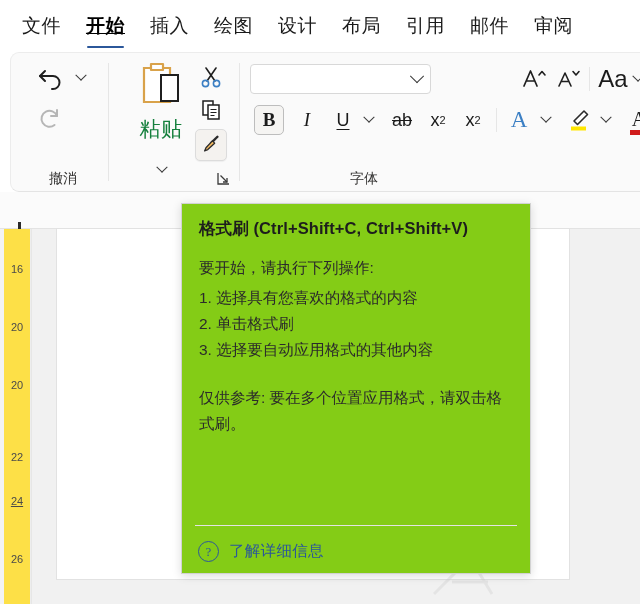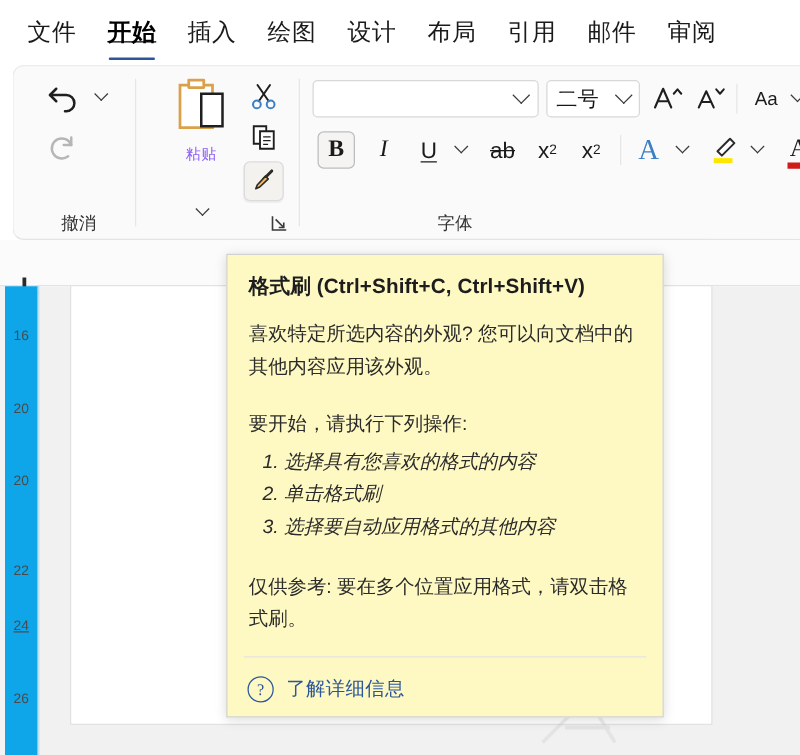--- a/index.html
+++ b/index.html
@@ -114,22 +114,22 @@
     position: absolute;
     left: 12px; top: 6px;
     width: 78px; height: 104px;
     display: flex;
     flex-direction: column;
     align-items: center;
     border-radius: 4px;
     cursor: default;
   }
   .paste-label {
-    font-size: 12px;
-    color: #8b5cf6;
+    font-size: 21px;
+    color: #15803d;
     margin-top: 4px;
     letter-spacing: 0.5px;
   }
   .mini-btn {
     position: absolute;
     width: 30px; height: 30px;
     display: flex; align-items: center; justify-content: center;
     border-radius: 5px;
     cursor: default;
   }
@@ -214,21 +214,21 @@
     position: absolute;
     left: 18px; top: 222px;
     width: 11px; height: 11px;
     border-left: 3px solid #2b2b2b;
     border-bottom: 3px solid #2b2b2b;
   }
   .vruler {
     position: absolute;
     left: 4px; top: 229px;
     width: 26px; height: 375px;
-    background: #0ea5e9;
+    background: #fde047;
     border-right: 1px solid #ededed;
   }
   .rmark {
     position: absolute;
     left: 0; width: 26px;
     text-align: center;
     font-size: 11px;
     color: #4a4a4a;
     white-space: nowrap;
   }
@@ -257,21 +257,21 @@
     width: 120px; height: 46px;
     opacity: .30;
     pointer-events: none;
   }
 
   
   .tooltip {
     position: absolute;
     left: 181px; top: 203px;
     width: 350px; height: 371px;
-    background: #fef9c3;
+    background: #84cc16;
     border: 1px solid #d2d2d2;
     box-shadow: 0 2px 9px rgba(0,0,0,.14);
     box-sizing: border-box;
     padding: 14px 17px 0 17px;
     z-index: 50;
   }
   .tt-title {
     font-size: 16.5px;
     font-weight: bold;
     color: #1d1d1d;
@@ -283,22 +283,21 @@
     font-size: 15.5px;
     color: #2b2b2b;
     line-height: 26px;
     margin: 0 0 20px 0;
   }
   .tt-p.tight { margin-bottom: 4px; }
   .tt-steps {
     font-size: 15.5px;
     color: #2b2b2b;
     line-height: 26px;
-    margin: 0 0 22px 11px;
-    font-style: italic;
+    margin: 0 0 22px 0;
   }
   .tt-sep {
     position: absolute;
     left: 13px; right: 13px;
     bottom: 47px;
     height: 1px;
     background: #e3e3e3;
   }
   .tt-foot {
     position: absolute;
@@ -407,39 +406,35 @@
       </svg>
     </div>
     <div class="vdiv" style="right:0;"></div>
   </div>
 
   <div class="group" id="grp-font">
     <div class="fontname">
       <span></span>
       <span class="chev" style="margin-left:auto;"></span>
     </div>
-    <div class="fontsize">
-      <span>二号</span>
-      <span class="chev"></span>
-    </div>
 
     <div class="fbtn" style="left:278px; top:11px; width:30px; height:30px;">
       <svg width="26" height="26" viewBox="0 0 26 26">
         <path d="M3 20 L9.5 5 L16 20 M5.6 15 h7.8" stroke="#1f1f1f" stroke-width="1.7" fill="none" stroke-linecap="round" stroke-linejoin="round"></path>
         <path d="M18 9 L21 5.5 L24 9" stroke="#1f1f1f" stroke-width="1.6" fill="none" stroke-linecap="round" stroke-linejoin="round"></path>
       </svg>
     </div>
     <div class="fbtn" style="left:312px; top:11px; width:30px; height:30px;">
       <svg width="26" height="26" viewBox="0 0 26 26">
         <path d="M4 20 L10 7 L16 20 M6.4 15.5 h7.2" stroke="#1f1f1f" stroke-width="1.6" fill="none" stroke-linecap="round" stroke-linejoin="round"></path>
         <path d="M18 5.5 L21 9 L24 5.5" stroke="#1f1f1f" stroke-width="1.6" fill="none" stroke-linecap="round" stroke-linejoin="round"></path>
       </svg>
     </div>
     <div class="vdiv" style="left:348px; top:14px; height:24px;"></div>
-    <div class="fbtn" style="left:355px; top:11px; width:34px; height:30px; font-size:15px;">Aa</div>
+    <div class="fbtn" style="left:355px; top:11px; width:34px; height:30px; font-size:24px;">Aa</div>
     <div class="fbtn" style="left:389px; top:17px; width:16px; height:18px;">
       <span class="chev sm"></span>
     </div>
 
     <div class="fbtn on" style="left:13px; top:52px; width:30px; height:30px; font-weight:bold; font-size:19px; font-family:'Liberation Serif',serif;">B</div>
     <div class="fbtn" style="left:52px; top:52px; width:28px; height:30px; font-style:italic; font-size:19px; font-family:'Liberation Serif',serif;">I</div>
     <div class="fbtn" style="left:88px; top:52px; width:28px; height:30px; font-size:18px; text-decoration:underline; text-underline-offset:3px;">U</div>
     <div class="fbtn" style="left:119px; top:58px; width:18px; height:18px;">
       <span class="chev sm"></span>
     </div>
@@ -494,21 +489,20 @@
   <div class="rmark" style="top:324px;">26</div>
 </div>
 
 <svg class="watermark" viewBox="0 0 120 46">
   <path d="M4 42 L40 6 L62 42" fill="none" stroke="#c9c9c9" stroke-width="3"></path>
   <path d="M22 30 L58 30" fill="none" stroke="#c9c9c9" stroke-width="3"></path>
 </svg>
 
 <div class="tooltip">
   <div class="tt-title">格式刷 (Ctrl+Shift+C, Ctrl+Shift+V)</div>
-  <div class="tt-p">喜欢特定所选内容的外观? 您可以向文档中的其他内容应用该外观。</div>
   <div class="tt-p tight">要开始，请执行下列操作:</div>
   <div class="tt-steps">
     <div>1. 选择具有您喜欢的格式的内容</div>
     <div>2. 单击格式刷</div>
     <div>3. 选择要自动应用格式的其他内容</div>
   </div>
   <div class="tt-p">仅供参考: 要在多个位置应用格式，请双击格式刷。</div>
   <div class="tt-sep"></div>
   <div class="tt-foot">
     <span class="qmark">?</span>

